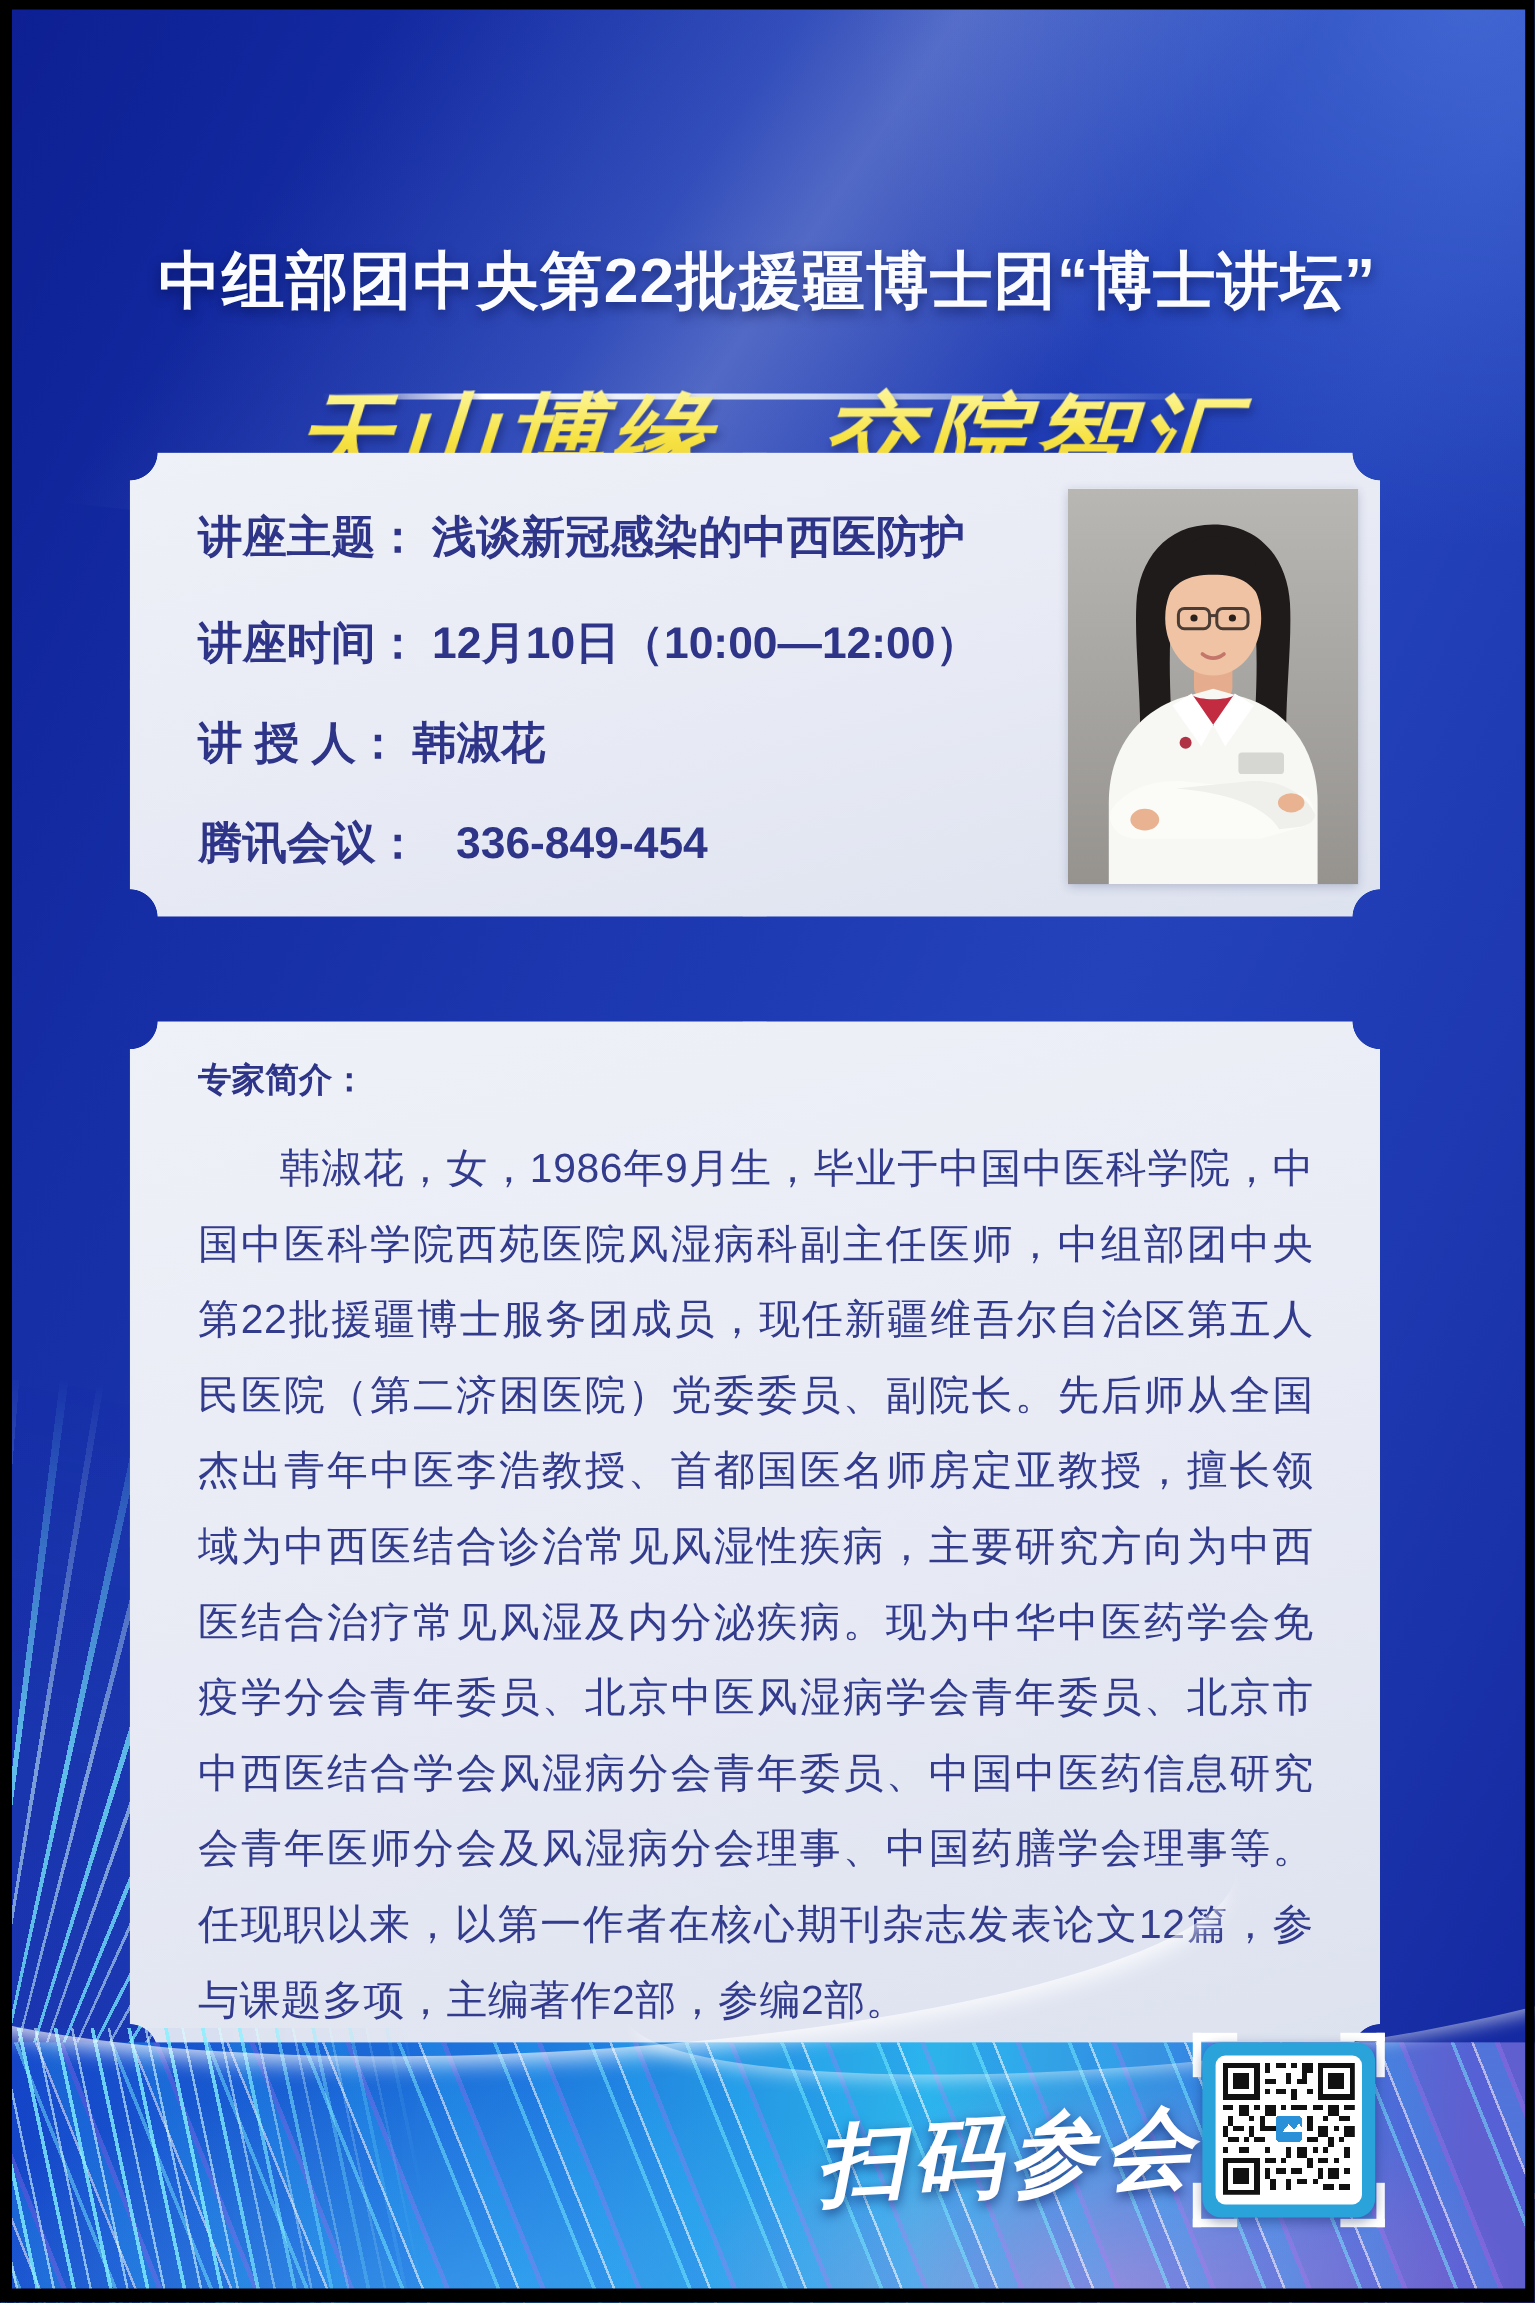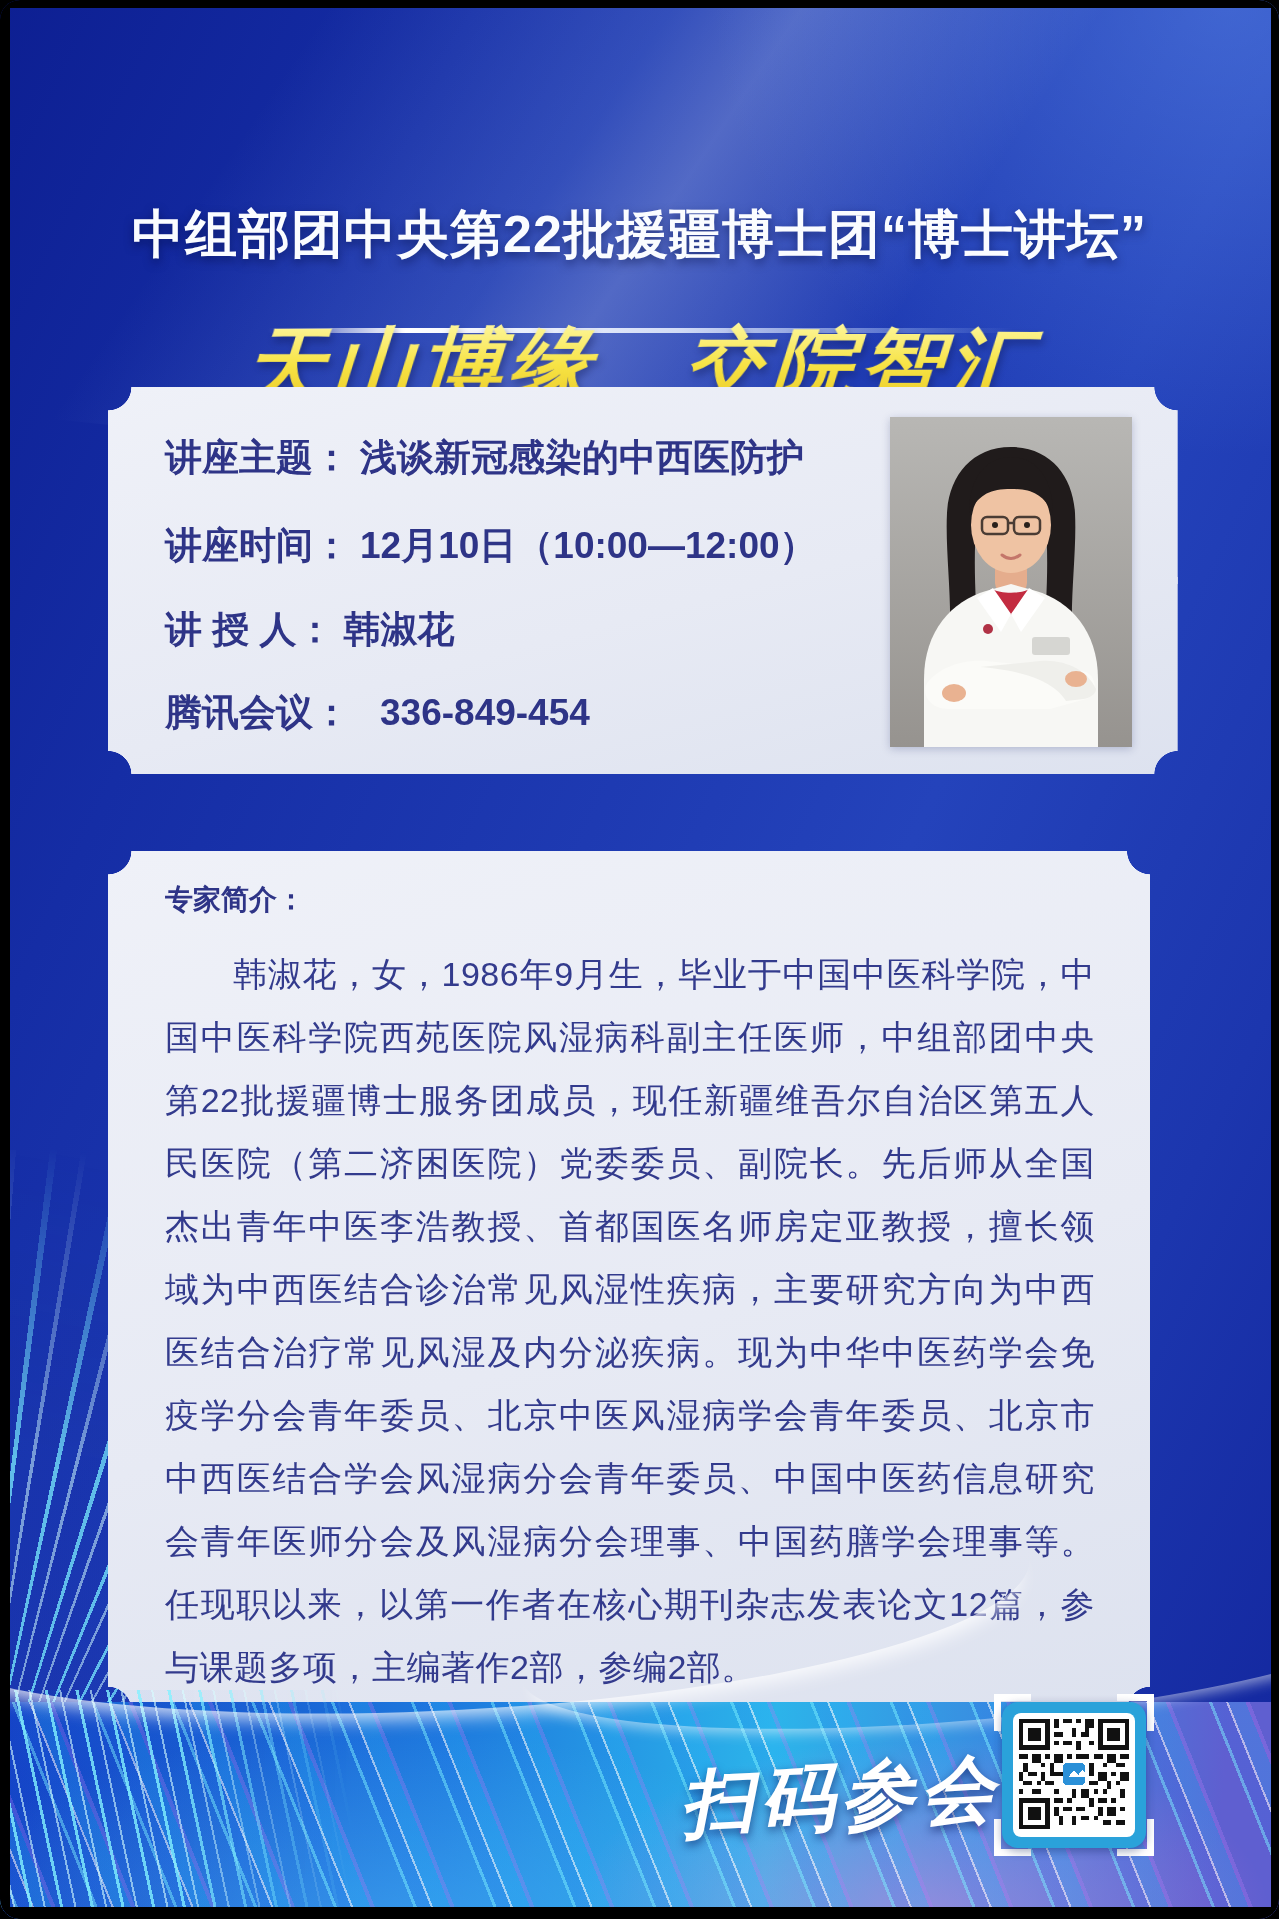--- a/index.html
+++ b/index.html
@@ -1,18 +1,18 @@
 <!DOCTYPE html>
 <html><head>
 <meta charset="utf-8">
 <style>
   html,body{margin:0;padding:0;background:#000;}
   body{font-family:"Liberation Sans","DejaVu Sans",sans-serif;}
   .stage{position:relative;width:1279px;height:1919px;overflow:hidden;
-    background:linear-gradient(115deg,#0d1f92 0%,#152da5 22%,#1e3ab2 45%,#2443bb 60%,#1c36ae 80%,#12259c 100%);border-radius:20px;}
+    background:linear-gradient(115deg,#0d1f92 0%,#152da5 22%,#1e3ab2 45%,#2443bb 60%,#1c36ae 80%,#12259c 100%);}
   
   .sheen-tl{position:absolute;top:-140px;left:-200px;width:1700px;height:620px;z-index:0;
     background:linear-gradient(118deg,rgba(255,255,255,0) 30%,rgba(160,195,255,.20) 46%,rgba(212,228,255,.30) 52%,rgba(255,255,255,0) 66%);
     transform:rotate(6deg);}
   .sheen-tr{position:absolute;top:0;right:0;width:640px;height:520px;z-index:0;
     background:radial-gradient(ellipse at 92% 0%,rgba(120,170,255,.35),transparent 62%);}
   .streak-line{position:absolute;top:328px;left:268px;width:745px;height:5px;z-index:2;border-radius:3px;
     background:linear-gradient(90deg,rgba(255,255,255,0),#ffffff 18%,rgba(235,242,255,.85) 55%,rgba(190,215,255,.35) 85%,rgba(255,255,255,0));}
   .rays-left{position:absolute;left:-70px;top:1150px;width:540px;height:770px;z-index:2;
     background:repeating-conic-gradient(from -88deg at 4% 104%,rgba(120,235,255,.75) 0deg .5deg,rgba(25,90,225,.08) .5deg 2.2deg,rgba(200,245,255,.55) 2.2deg 2.6deg,rgba(20,70,210,.04) 2.6deg 5deg);
@@ -34,21 +34,21 @@
     -webkit-mask:
       radial-gradient(circle at 0 0,transparent 23px,#000 23.6px) 0 0/51% 51% no-repeat,
       radial-gradient(circle at 100% 0,transparent 23px,#000 23.6px) 100% 0/51% 51% no-repeat,
       radial-gradient(circle at 0 100%,transparent 23px,#000 23.6px) 0 100%/51% 51% no-repeat,
       radial-gradient(circle at 100% 100%,transparent 23px,#000 23.6px) 100% 100%/51% 51% no-repeat;
     mask:
       radial-gradient(circle at 0 0,transparent 23px,#000 23.6px) 0 0/51% 51% no-repeat,
       radial-gradient(circle at 100% 0,transparent 23px,#000 23.6px) 100% 0/51% 51% no-repeat,
       radial-gradient(circle at 0 100%,transparent 23px,#000 23.6px) 0 100%/51% 51% no-repeat,
       radial-gradient(circle at 100% 100%,transparent 23px,#000 23.6px) 100% 100%/51% 51% no-repeat;}
-  .card-lecture{top:387px;height:387px;padding-left:28px;}
+  .card-lecture{top:377px;height:387px;}
   .card-bio{top:851px;height:859px;}
   .row{position:absolute;left:57px;display:flex;align-items:baseline;white-space:nowrap;
     font-size:37px;font-weight:700;color:#2e3487;}
   .row .lab{margin-right:10px;}
   .row.r1{top:46px;} .row.r2{top:134px;} .row.r3{top:218px;} .row.r4{top:301px;gap:20px;}
   .photo{position:absolute;left:782px;top:30px;width:242px;height:330px;overflow:hidden;
     box-shadow:0 2px 8px rgba(40,50,110,.25);}
   .photo svg{display:block;}
   .bio-heading{position:absolute;top:30px;left:57px;font-size:28px;font-weight:800;color:#2e3487;}
   .bio-text{position:absolute;top:92px;left:57px;width:930px;

